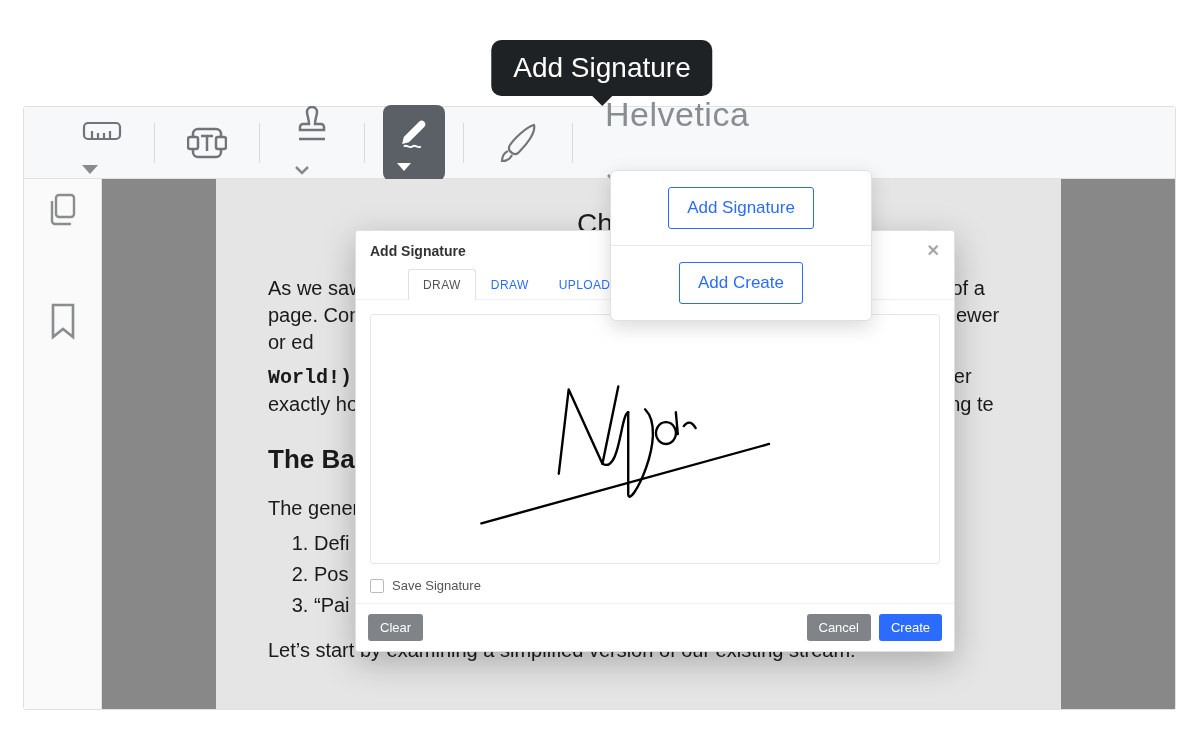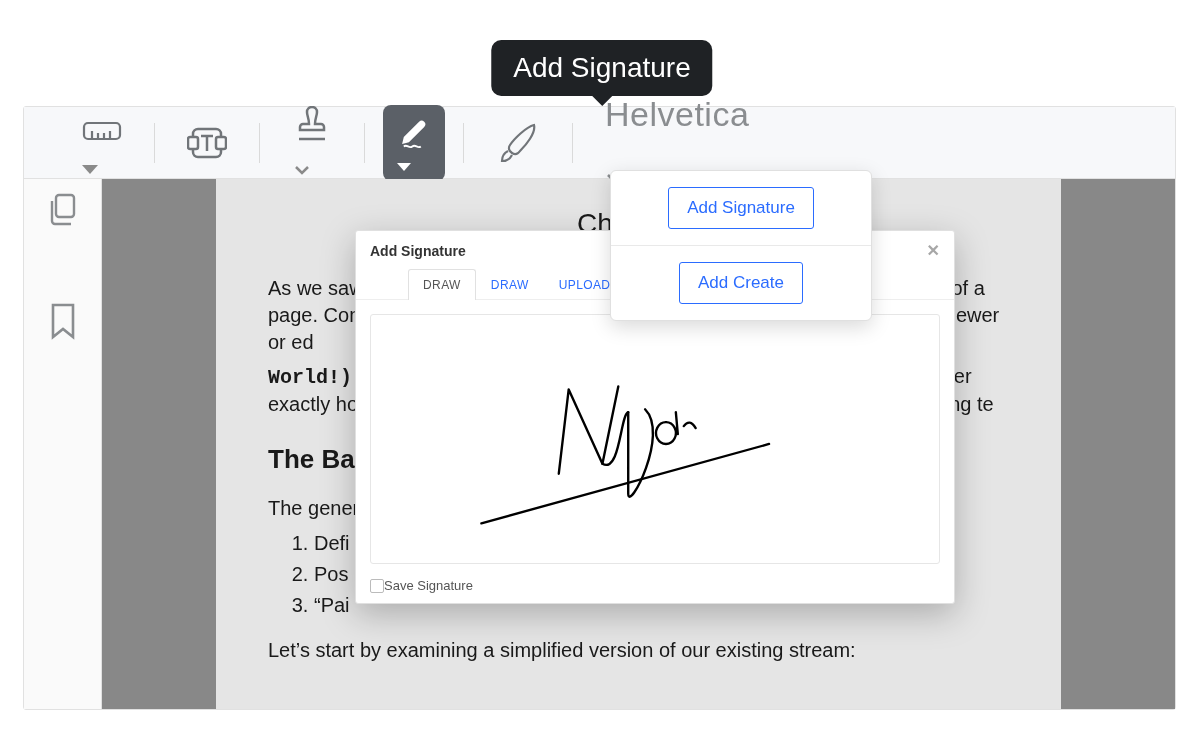--- a/index.html
+++ b/index.html
@@ -242,21 +242,21 @@
     height: 250px;
     border: 1px solid #e6e6e6;
     border-radius: 3px;
     background: #fff;
     position: relative;
   }
   .sig-canvas svg { width: 100%; height: 100%; }
   .save-row {
     display: flex;
     align-items: center;
-    gap: 0;
+    gap: 8px;
     padding: 0 14px 10px 14px;
     font-size: 13px;
     color: #555;
   }
   .save-row .cbox {
     width: 14px; height: 14px;
     border: 1px solid #bbb;
     border-radius: 2px;
   }
   .modal-foot {
@@ -450,13 +450,20 @@
         <path d="M296 108 a10 11 0 1 0 0.1 0 M306 98 l2 22"></path>
 
         <path d="M314 112 q6 -8 12 2"></path>
       </svg>
     </div>
   </div>
   <div class="save-row">
     <span class="cbox"></span>
     <span>Save Signature</span>
   </div>
+  <div class="modal-foot">
+    <button class="btn btn-grey">Clear</button>
+    <div class="mf-right">
+      <button class="btn btn-grey">Cancel</button>
+      <button class="btn btn-blue">Create</button>
+    </div>
+  </div>
 </div>
 
 </body></html>

